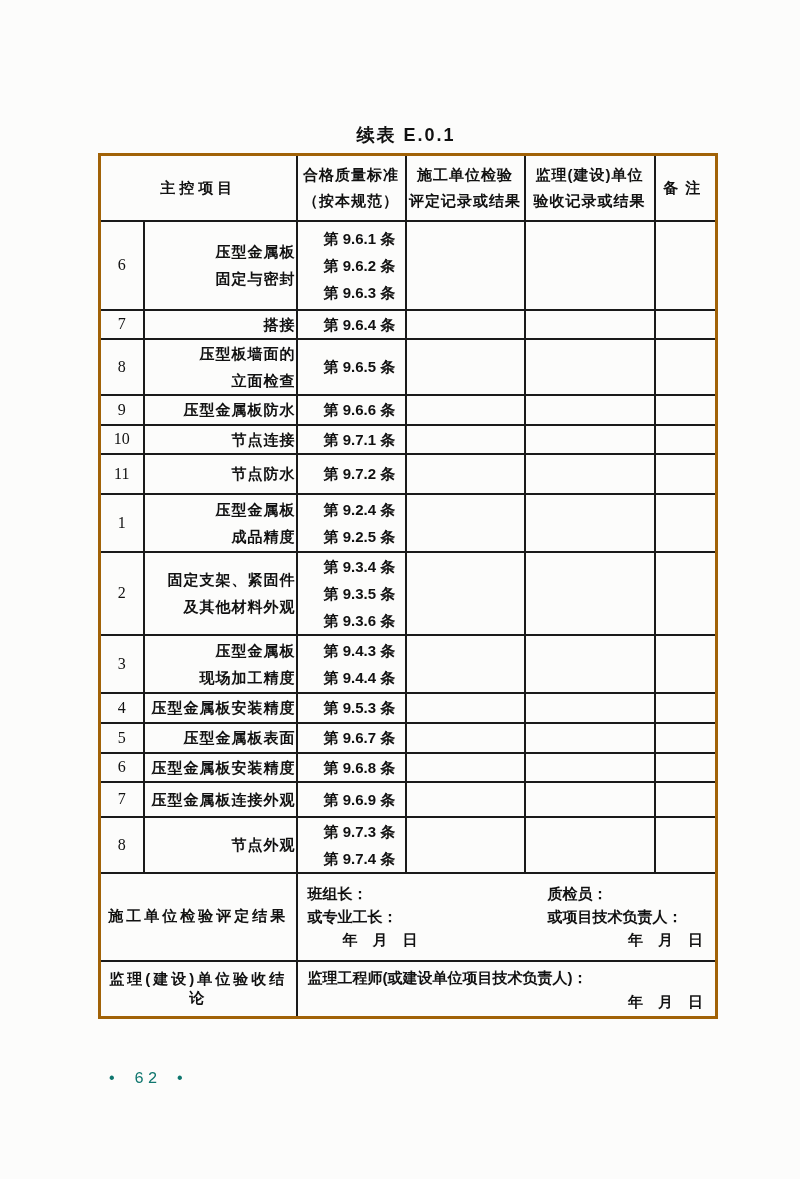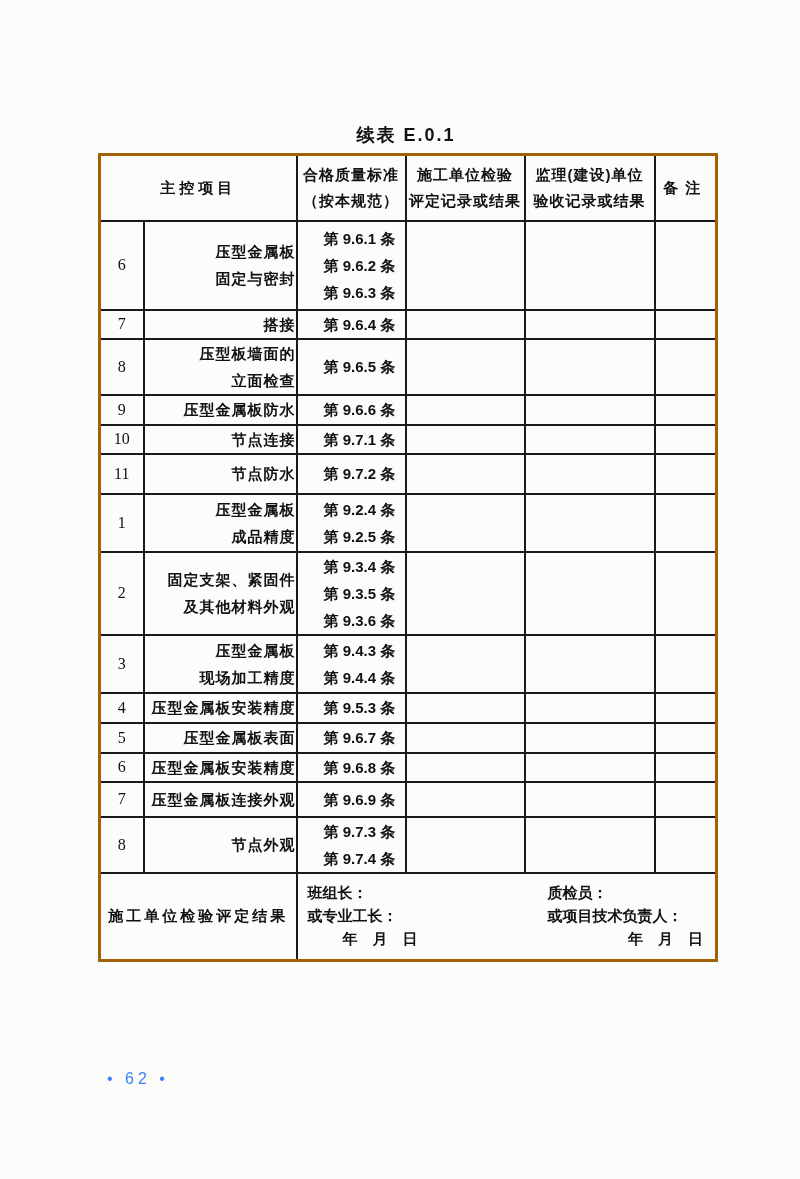--- a/index.html
+++ b/index.html
@@ -48,22 +48,22 @@
   .sig-right { flex:1; padding-right:12px; }
   .sig-left.date { padding-left:45px; }
   .sig-right.date { text-align:right; }
   
   td.conclcell { text-align:left; vertical-align:middle; }
   .concl-grid { padding:4px 12px 2px 10px; }
   .concl-line1 { line-height:24px; text-align:left; }
   .concl-date { line-height:24px; text-align:right; }
   .page-number {
     position:absolute; left:107px; top:1070px;
-    font-family:Liberation Sans, sans-serif;
-    font-size:16px; letter-spacing:4px; color:#3b82f6;
+    font-family:Liberation Mono, monospace;
+    font-size:16px; letter-spacing:4px; color:#0f766e;
   }
 </style>
 </head>
 <body>
 
 <div class="page-title">续表 E.0.1</div>
 
 <table class="form">
   <colgroup>
     <col style="width:44px">
@@ -306,16 +306,27 @@
           <span class="sig-right">或项目技术负责人：</span>
         </div>
         <div class="sig-row">
           <span class="sig-left date">年　月　日</span>
           <span class="sig-right date">年　月　日</span>
         </div>
       </div>
     </td>
   </tr>
 
+  <tr style="height:57px">
+    <td colspan="2" class="flabel">
+      <span>监理(建设)单位验收结论</span>
+    </td>
+    <td colspan="4" class="conclcell">
+      <div class="concl-grid">
+        <div class="concl-line1">监理工程师(或建设单位项目技术负责人)：</div>
+        <div class="concl-date">年　月　日</div>
+      </div>
+    </td>
+  </tr>
 </tbody>
   </table>
 
 <div class="page-number">• 62 •</div>
 
 </body></html>

